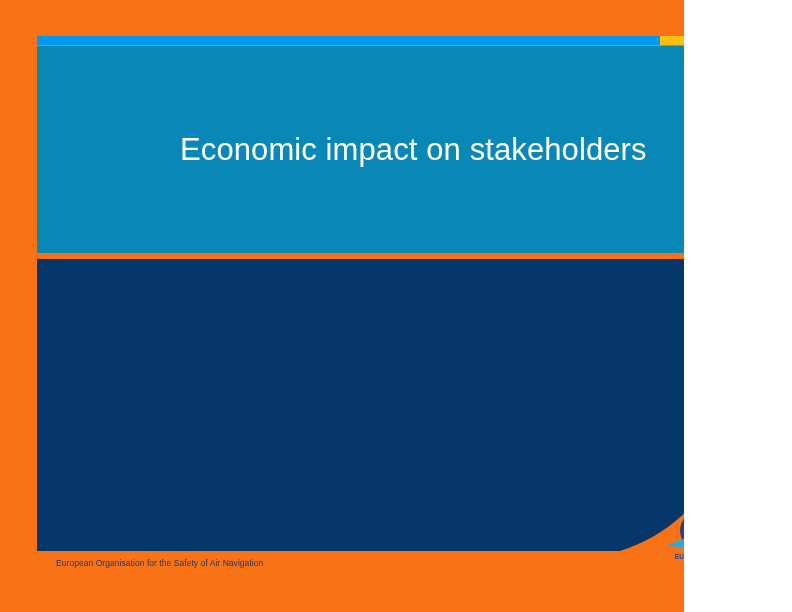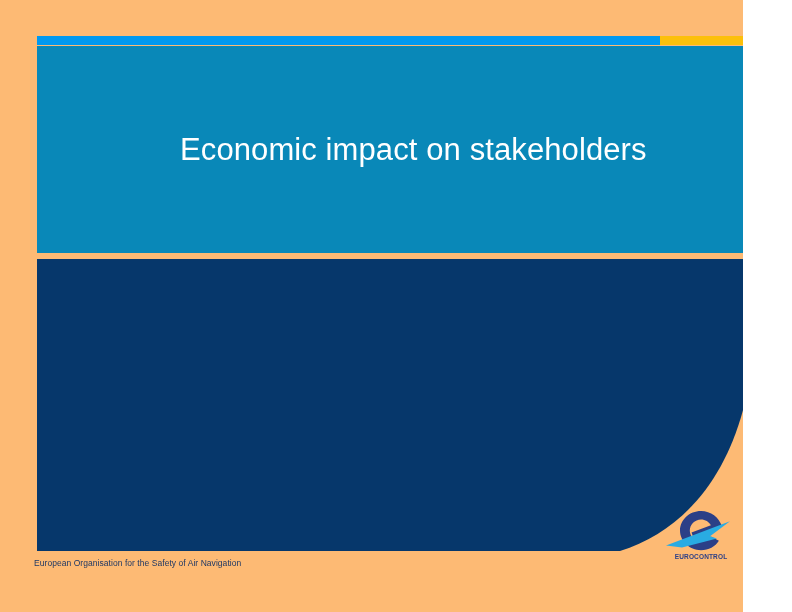--- a/index.html
+++ b/index.html
@@ -5,23 +5,23 @@
   html, body {
     margin: 0;
     padding: 0;
     background: #ffffff;
   }
   body {
     font-family: "Liberation Sans", sans-serif;
   }
   #slide {
     position: relative;
-    width: 743px;
+    width: 684px;
     height: 612px;
-    background: #fdba74;
+    background: #f97316;
     overflow: hidden;
   }
 
   
   .accent-bar-blue {
     position: absolute;
     left: 37px;
     top: 36px;
     width: 623px;
     height: 9px;
@@ -90,21 +90,21 @@
     font-family: "Liberation Sans", sans-serif;
     font-size: 6.5px;
     font-weight: 700;
     letter-spacing: 0.15px;
     line-height: 8px;
   }
 
   
   .footer-text {
     position: absolute;
-    left: 34px;
+    left: 56px;
     top: 558px;
     color: #1f3864;
     font-family: "Liberation Sans", sans-serif;
     font-size: 8.5px;
     font-weight: 400;
     letter-spacing: 0.05px;
     white-space: nowrap;
     text-align: center;
   }
 </style>

